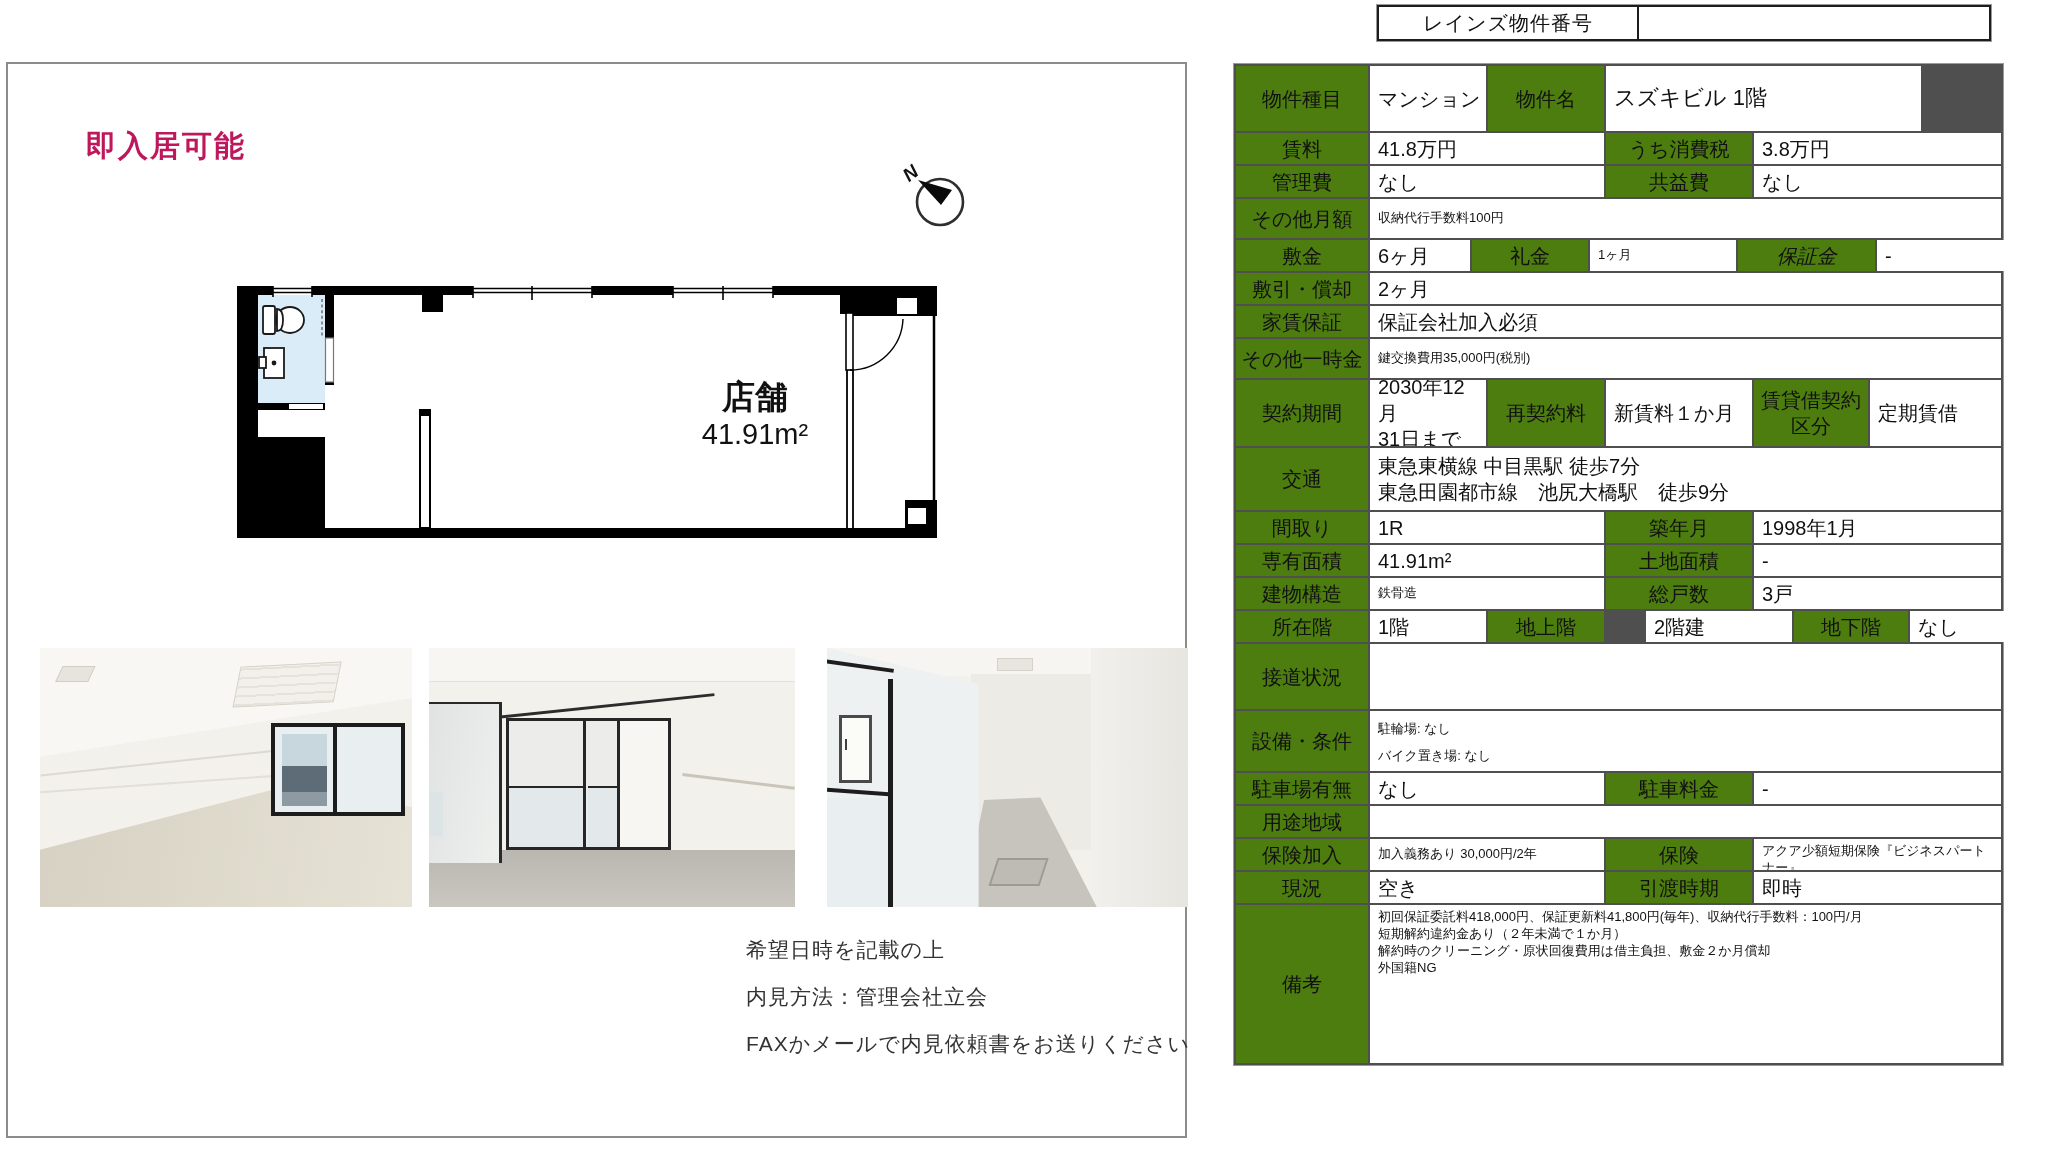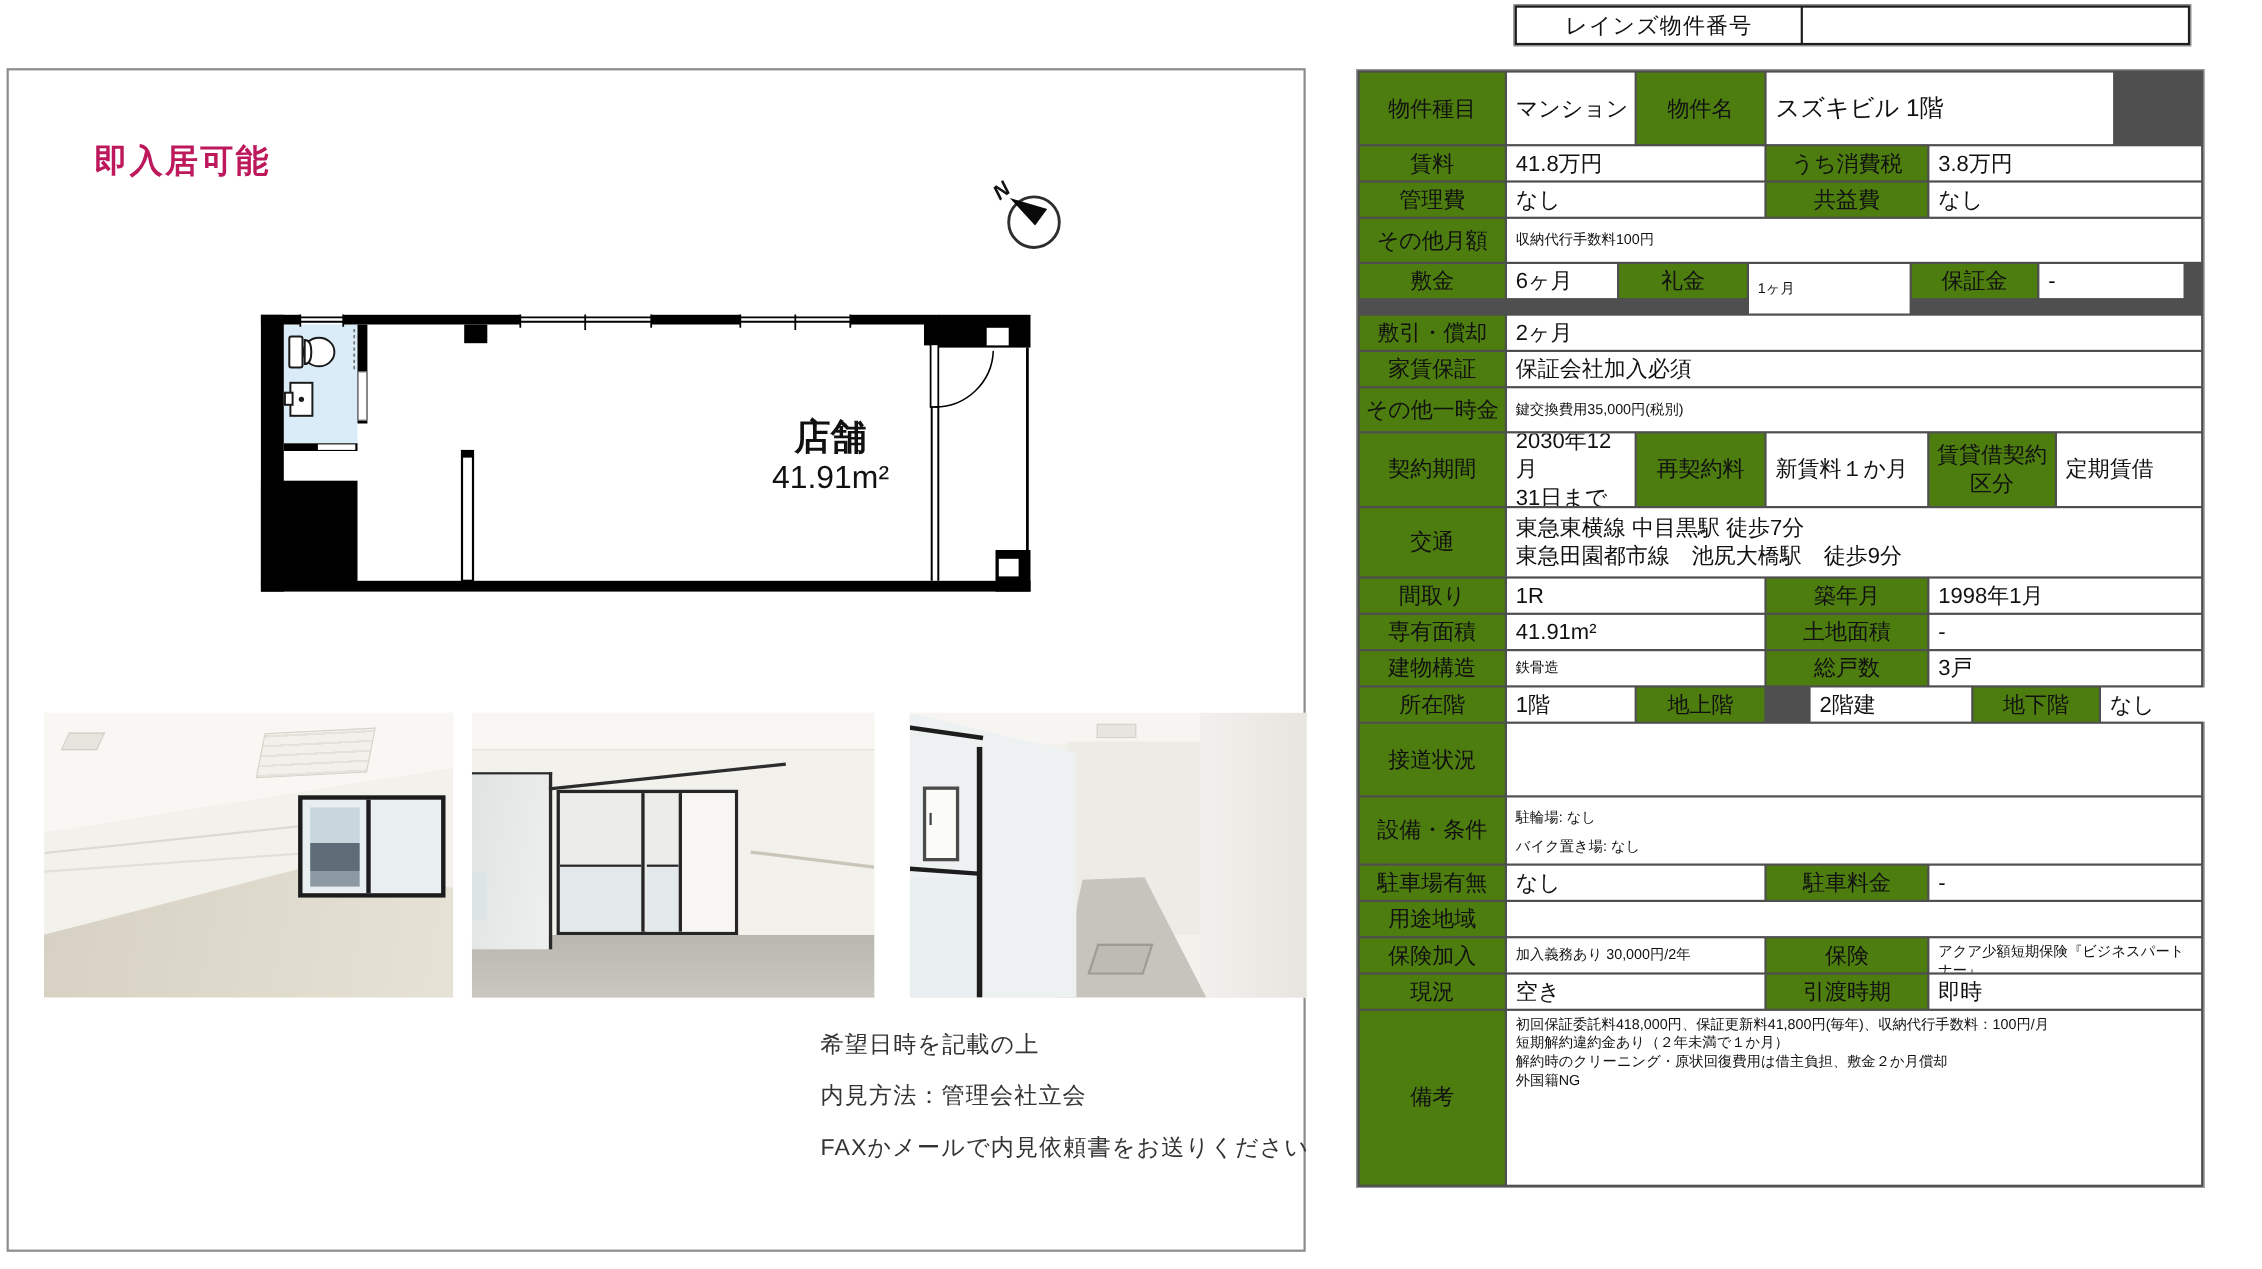--- a/index.html
+++ b/index.html
@@ -259,22 +259,22 @@
         <div class="tcell tvalue" style="width: 247px; height: 31px;">なし</div>
       </div>
       <div class="trow">
         <div class="tcell tlabel" style="width: 132px; height: 39px;">その他月額</div>
         <div class="tcell tvalue sm" style="width: 631px; height: 39px;">収納代行手数料100円</div>
       </div>
       <div class="trow">
         <div class="tcell tlabel" style="width: 132px; height: 31px;">敷金</div>
         <div class="tcell tvalue" style="width: 100px; height: 31px;">6ヶ月</div>
         <div class="tcell tlabel" style="width: 116px; height: 31px;">礼金</div>
-        <div class="tcell tvalue sm" style="width: 146px; height: 45px;">1ヶ月</div>
-        <div class="tcell tlabel" style="width: 114px; height: 31px;">保証金</div>
+        <div class="tcell tvalue sm" style="width: 146px; height: 31px;">1ヶ月</div>
+        <div class="tcell tlabel" style="width: 137px; height: 31px; font-style: italic;">保証金</div>
         <div class="tcell tvalue" style="width: 131px; height: 31px;">-</div>
       </div>
       <div class="trow">
         <div class="tcell tlabel" style="width: 132px; height: 31px;">敷引・償却</div>
         <div class="tcell tvalue" style="width: 631px; height: 31px;">2ヶ月</div>
       </div>
       <div class="trow">
         <div class="tcell tlabel" style="width: 132px; height: 31px;">家賃保証</div>
         <div class="tcell tvalue" style="width: 631px; height: 31px;">保証会社加入必須</div>
       </div>

